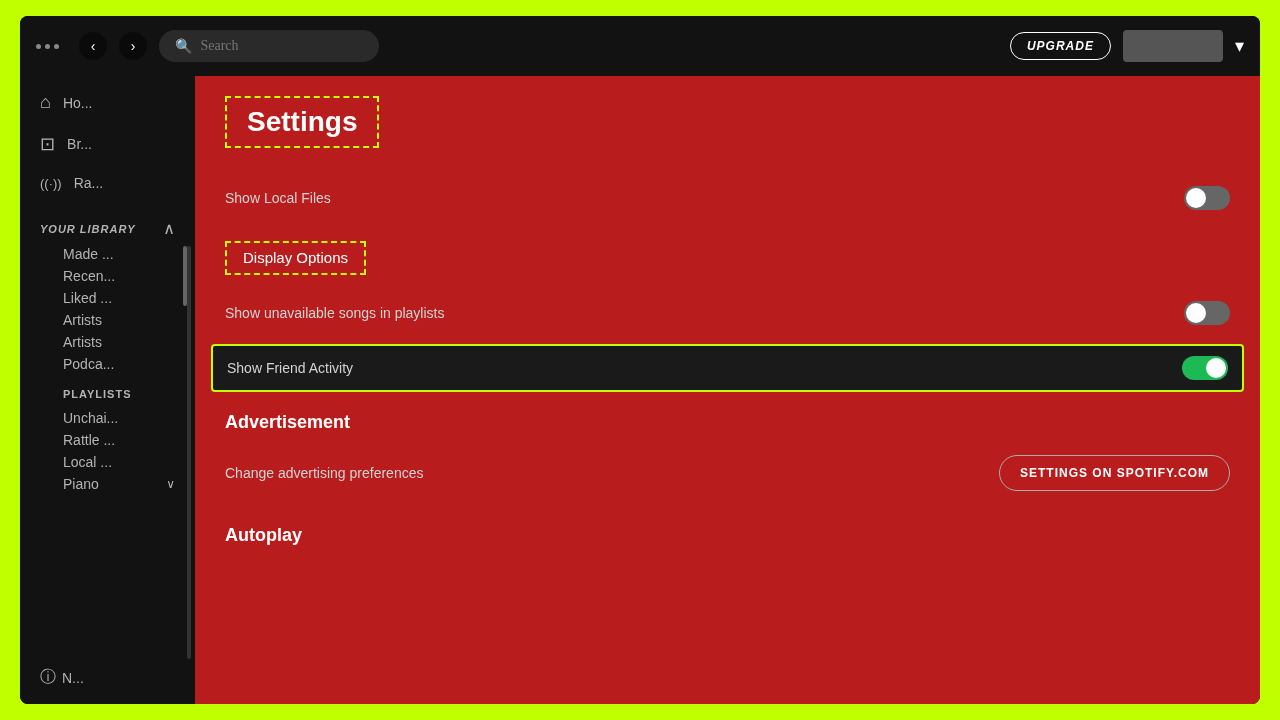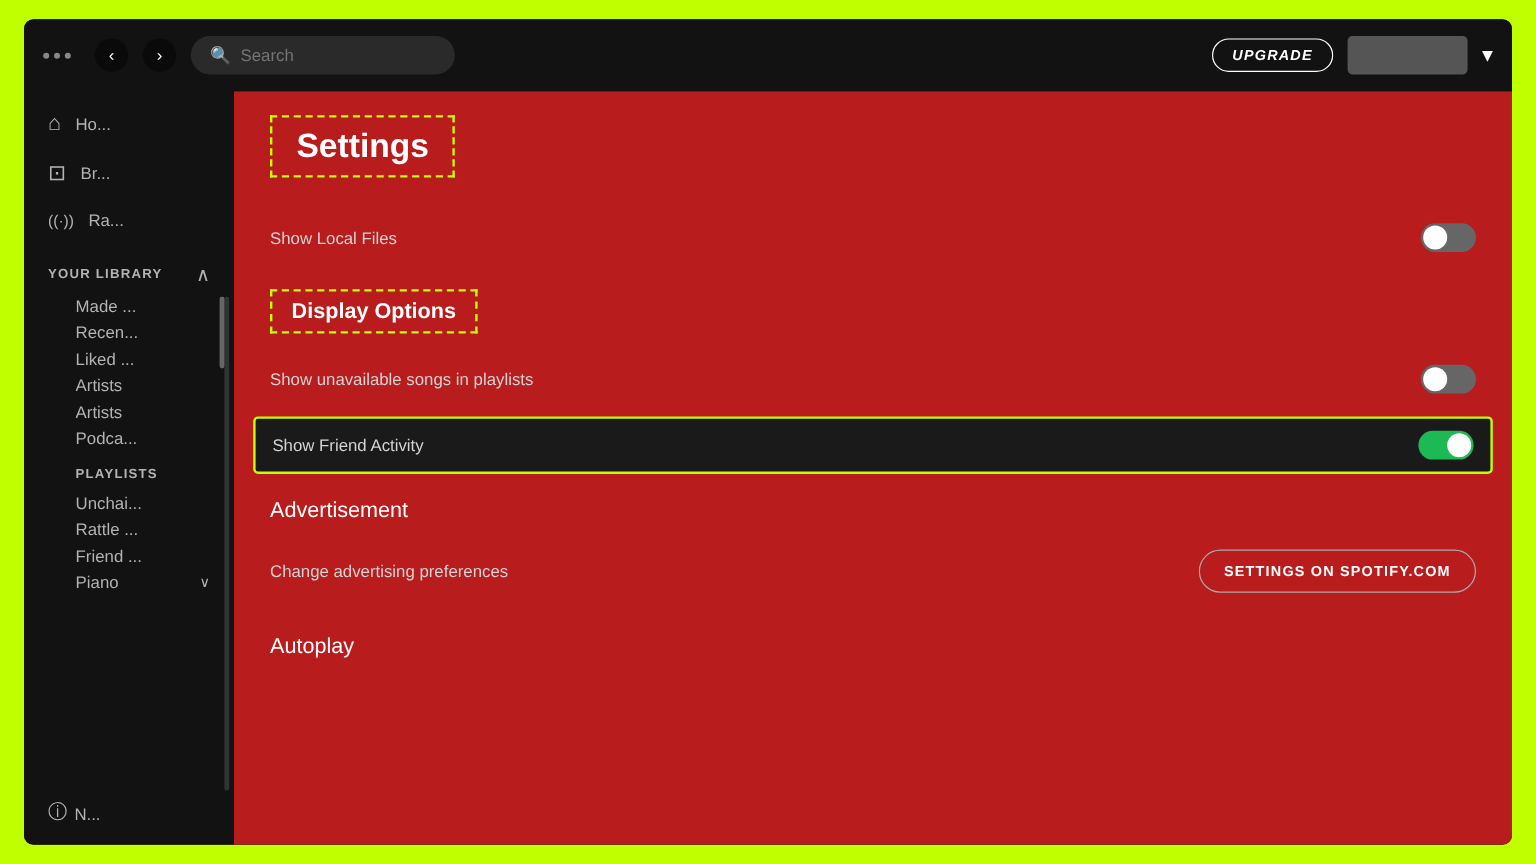--- a/index.html
+++ b/index.html
@@ -72,20 +72,21 @@
       color: #aaa;
       font-size: 14px;
     }
     .search-input {
       background: none;
       border: none;
       outline: none;
       color: #fff;
       font-size: 14px;
       width: 150px;
+      font-family: Liberation Serif, serif;
     }
 
     .top-right {
       margin-left: auto;
       display: flex;
       align-items: center;
       gap: 12px;
     }
 
     .upgrade-btn {
@@ -160,20 +161,21 @@
       align-items: center;
       justify-content: space-between;
       padding: 4px 20px 8px;
     }
     .section-label {
       color: #b3b3b3;
       font-size: 11px;
       font-weight: 700;
       letter-spacing: 1px;
       text-transform: uppercase;
+      font-style: italic;
     }
     .collapse-icon {
       color: #b3b3b3;
       cursor: pointer;
       font-size: 16px;
     }
 
     .sidebar-scroll {
       display: flex;
       flex-direction: column;
@@ -311,28 +313,28 @@
 
     
     .section-heading-box {
       display: inline-block;
       border: 2px dashed #BFFF00;
       padding: 6px 16px;
       margin: 16px 0 12px;
     }
     .section-heading-text {
       color: #fff;
+      font-size: 15px;
+      font-weight: 400;
+    }
+
+    .plain-section-heading {
+      color: #fff;
       font-size: 18px;
       font-weight: 700;
-    }
-
-    .plain-section-heading {
-      color: #fff;
-      font-size: 18px;
-      font-weight: 400;
       margin: 20px 0 8px;
     }
 
     
     .highlighted-row {
       border: 2.5px solid #BFFF00;
       border-radius: 4px;
       padding: 10px 14px;
       margin: 4px -14px;
       display: flex;
@@ -417,21 +419,21 @@
           <div class="lib-item">Liked ...</div>
           <div class="lib-item">Artists</div>
           <div class="lib-item">Artists</div>
           <div class="lib-item">Podca...</div>
         </div>
 
         <div class="playlists-section">
           <div class="playlists-label">PLAYLISTS</div>
           <div class="playlist-item">Unchai...</div>
           <div class="playlist-item">Rattle ...</div>
-          <div class="playlist-item">Friend ...</div>
+          <div class="playlist-item">Local ...</div>
           <div class="playlist-item piano-item">
             <span>Piano</span>
             <span style="color:#b3b3b3;font-size:12px;">∨</span>
           </div>
         </div>
       </div>
 
       <div style="padding: 8px 20px; display:flex; align-items:center; gap:6px;">
         <span style="color:#b3b3b3;font-size:16px;">ⓘ</span>
         <span style="color:#b3b3b3;font-size:14px;">N...</span>

